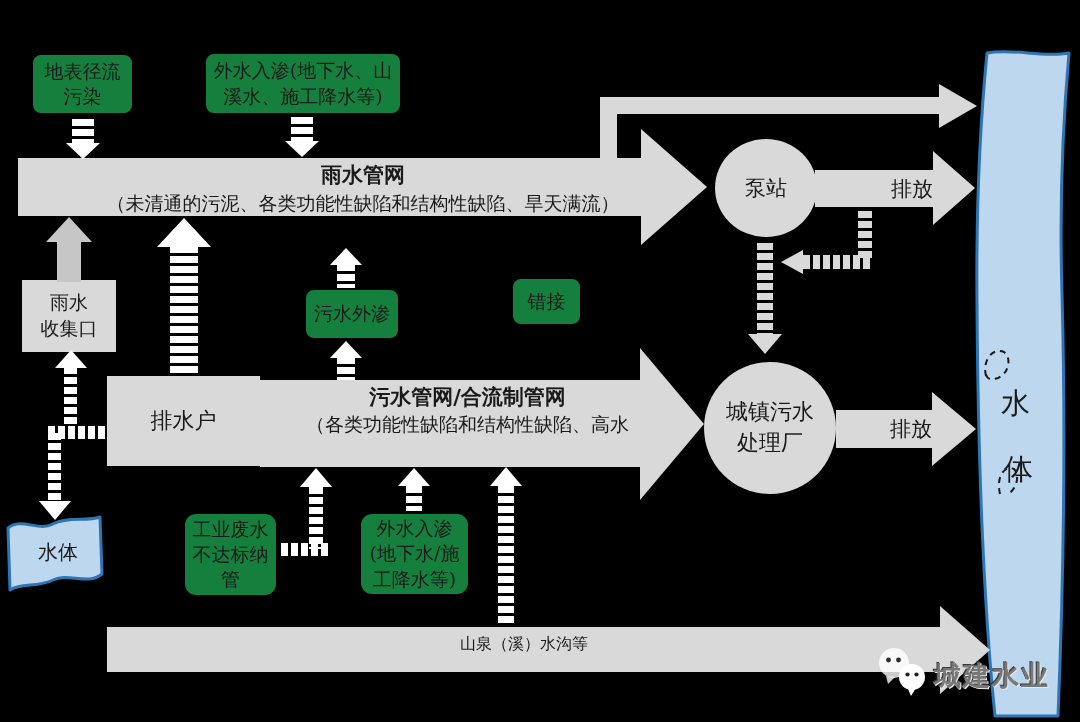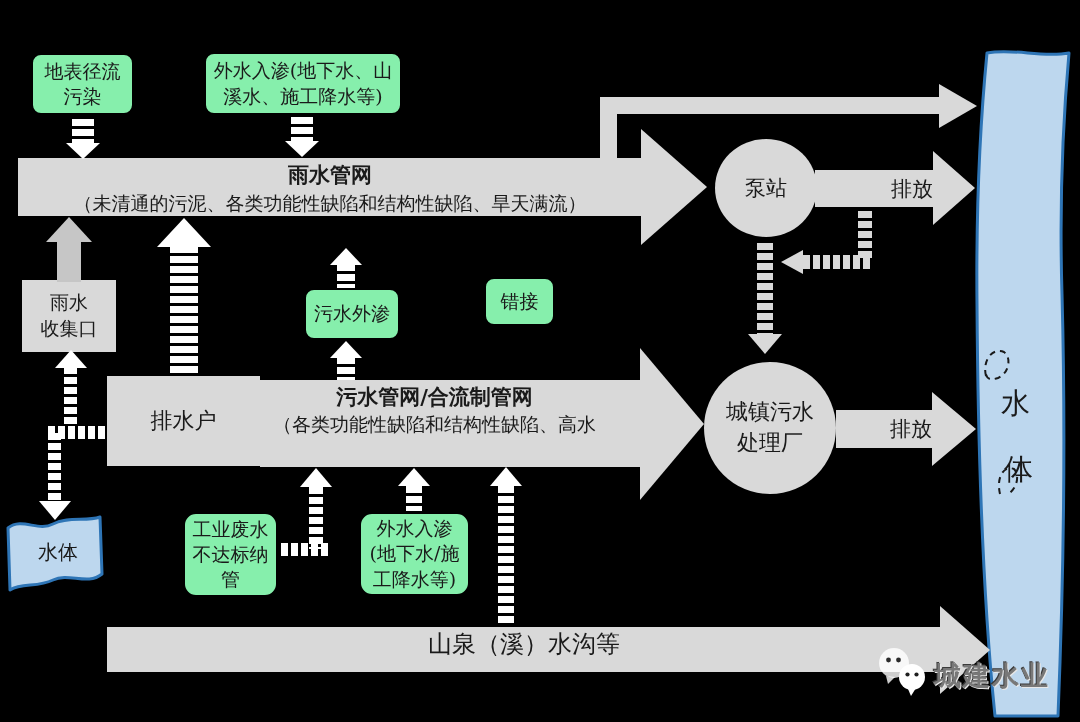--- a/index.html
+++ b/index.html
@@ -2,39 +2,39 @@
 <html><head>
 <meta charset="utf-8">
 <style>
   html,body{margin:0;padding:0;background:#000;}
   #stage{
     position:relative;width:1080px;height:722px;background:#000;overflow:hidden;
     font-family:"DejaVu Serif","Liberation Serif",serif;color:#1a1a1a;
   }
   .abs{position:absolute;}
   .wbox{
-    background:#86efac;border:3px solid #000;border-radius:11px;
+    background:#15803d;border:3px solid #000;border-radius:11px;
     display:flex;flex-direction:column;align-items:center;justify-content:center;
     text-align:center;line-height:1.32;font-size:19px;box-sizing:border-box;
   }
   .gbox{
     background:#d9d9d9;display:flex;flex-direction:column;align-items:center;justify-content:center;
     text-align:center;line-height:1.35;box-sizing:border-box;
   }
   .arrowbody{background:#d9d9d9;}
   .tri{width:0;height:0;}
   
   .dvw{background:repeating-linear-gradient(180deg,#fff 0 7px,transparent 7px 10px);}
   .dhw{background:repeating-linear-gradient(90deg,#fff 0 7px,transparent 7px 10px);}
   .dvg{background:repeating-linear-gradient(180deg,#d9d9d9 0 7px,transparent 7px 10px);}
   .dhg{background:repeating-linear-gradient(90deg,#d9d9d9 0 7px,transparent 7px 10px);}
   .ctr{display:flex;align-items:center;justify-content:center;text-align:center;}
   .bold{font-weight:bold;}
   .arrlabel{font-size:21px;justify-content:flex-end;}
-  .pipetext{width:100%;text-align:center;}
+  .pipetext{width:100%;text-align:center;padding-left:33px;}
   .wm-text{
     font-size:27px;font-weight:bold;color:#787878;letter-spacing:2px;
     text-shadow:1px 1px 0 #e8e8e8, -1px -1px 0 #3a3a3a;
   }
 </style>
 </head>
 <body>
 
 <div id="stage">
 
@@ -117,21 +117,21 @@
   <div class="abs" style="left:28px;top:539px;width:60px;font-size:20px;text-align:center;">水体</div>
 
   <div class="abs wbox" style="left:303px;top:287px;width:98px;height:54px;">
     <div>污水外渗</div>
   </div>
   <div class="abs dvw" style="left:337px;top:264px;width:18px;height:24px;"></div>
   <div class="abs tri" style="left:330px;top:248px;border-left:16px solid transparent;border-right:16px solid transparent;border-bottom:17px solid #fff;"></div>
   <div class="abs dvw" style="left:337px;top:357px;width:18px;height:24px;"></div>
   <div class="abs tri" style="left:330px;top:341px;border-left:16px solid transparent;border-right:16px solid transparent;border-bottom:17px solid #fff;"></div>
 
-  <div class="abs wbox" style="left:483px;top:276px;width:73px;height:51px;">
+  <div class="abs wbox" style="left:510px;top:276px;width:73px;height:51px;">
     <div>错接</div>
   </div>
 
   <div class="abs arrowbody" style="left:260px;top:380px;width:381px;height:87px;"></div>
   <div class="abs tri" style="left:640px;top:348px;border-top:76px solid transparent;border-bottom:76px solid transparent;border-left:64px solid #d9d9d9;"></div>
   <div class="abs pipetext" style="left:244px;top:383px;width:381px;">
     <div class="bold" style="font-size:21px;">污水管网/合流制管网</div>
     <div style="font-size:19px;margin-top:1px;">（各类功能性缺陷和结构性缺陷、高水</div>
   </div>
 
@@ -159,21 +159,21 @@
     <div>工降水等)</div>
   </div>
   <div class="abs dvw" style="left:406px;top:486px;width:16px;height:25px;"></div>
   <div class="abs tri" style="left:398px;top:468px;border-left:16px solid transparent;border-right:16px solid transparent;border-bottom:18px solid #fff;"></div>
 
   <div class="abs dvw" style="left:498px;top:486px;width:16px;height:139px;"></div>
   <div class="abs tri" style="left:490px;top:467px;border-left:16px solid transparent;border-right:16px solid transparent;border-bottom:19px solid #fff;"></div>
 
   <div class="abs arrowbody" style="left:107px;top:627px;width:834px;height:45px;"></div>
   <div class="abs tri" style="left:940px;top:606px;border-top:44px solid transparent;border-bottom:44px solid transparent;border-left:50px solid #d9d9d9;"></div>
-  <div class="abs ctr" style="left:107px;top:627px;width:834px;height:34px;font-size:24px;">
+  <div class="abs ctr" style="left:107px;top:627px;width:834px;height:34px;font-size:16px;">
     <span>山泉（溪）水沟等</span>
   </div>
 
   <svg class="abs" style="left:876px;top:646px;" width="56" height="54" viewBox="0 0 56 54">
     <circle cx="18" cy="17" r="15" fill="#ffffff" opacity="0.8"></circle>
     <circle cx="12.5" cy="14" r="2.4" fill="#2b2b2b"></circle>
     <circle cx="22.5" cy="14" r="2.4" fill="#2b2b2b"></circle>
     <path d="M 10,30 L 12,38 L 19,31 Z" fill="#ffffff" opacity="0.8"></path>
     <circle cx="36" cy="31" r="13" fill="#ffffff"></circle>
     <circle cx="31.5" cy="28.5" r="2.1" fill="#1f1f1f"></circle>

